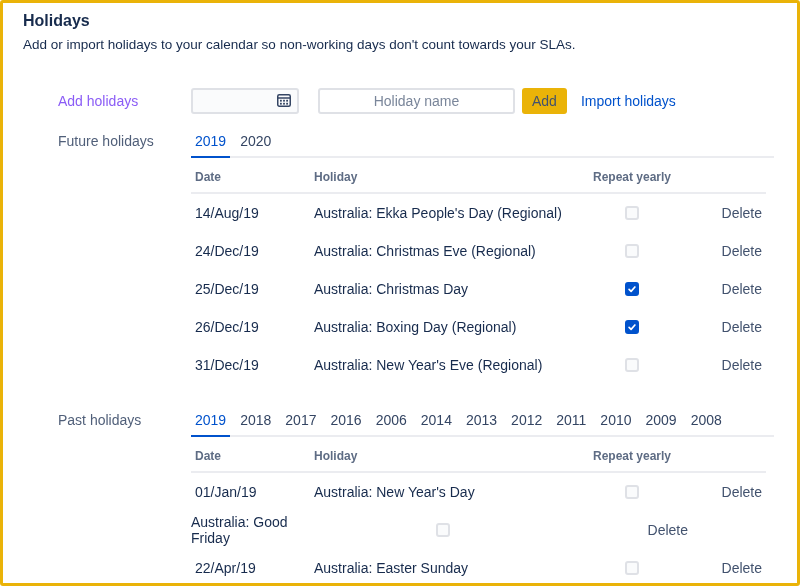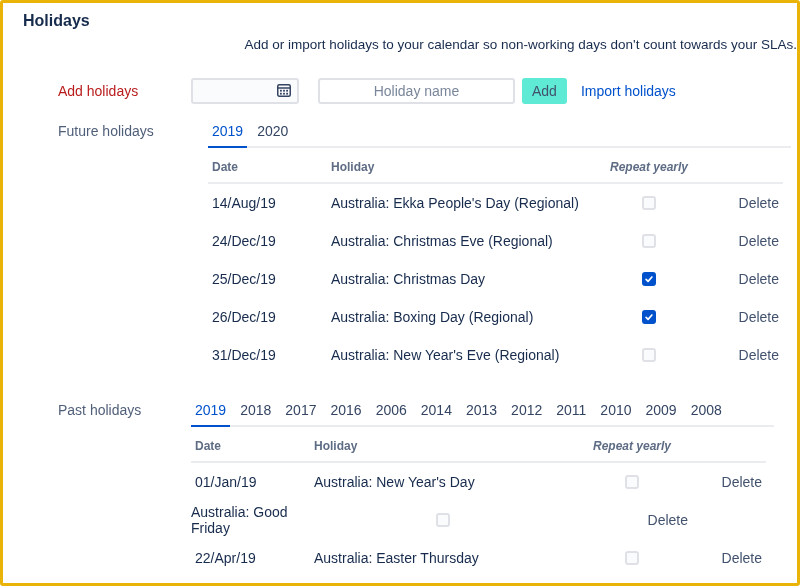--- a/index.html
+++ b/index.html
@@ -21,34 +21,33 @@
   .page-title {
     font-size: 16px;
     font-weight: 700;
     line-height: 19px;
     margin: 2px 0 6px 0;
     color: #172B4D;
   }
   .page-desc {
     font-size: 13.5px;
     line-height: 17px;
-    margin-bottom: 24px;
-    color: #172B4D;
-    text-align: right;
+    margin-bottom: 34px;
+    color: #172B4D;
   }
   
   .form-row {
     display: flex;
     align-items: center;
     margin: 8px 0 0 35px;
     height: 28px;
   }
   .row-label {
     width: 133px;
-    color: #b91c1c;
+    color: #8b5cf6;
     font-size: 14px;
     flex: none;
   }
   .date-field {
     width: 108px;
     height: 26px;
     background: #FAFBFC;
     border: 2px solid #DFE1E6;
     border-radius: 3px;
     display: flex;
@@ -69,41 +68,41 @@
     font-family: "Liberation Sans", sans-serif;
     color: #172B4D;
     outline: none;
     text-align: center;
   }
   .name-field::placeholder { color: #7A869A; }
   .add-btn {
     height: 26px;
     margin-left: 7px;
     padding: 0 10px;
-    background: #5eead4;
+    background: #eab308;
     border: none;
     border-radius: 3px;
     font-size: 14px;
     font-family: "Liberation Sans", sans-serif;
     color: #42526E;
     cursor: pointer;
   }
   .import-link {
     margin-left: 14px;
     color: #0052CC;
     text-decoration: none;
     cursor: pointer;
     font-size: 14px;
   }
   
   .section {
     display: flex;
     margin-left: 35px;
   }
-  .section.future { margin-top: 16px; gap: 17px; }
+  .section.future { margin-top: 16px; }
   .section.past { margin-top: 26px; }
   .section-label {
     width: 133px;
     flex: none;
     color: #505F79;
     font-size: 14px;
     padding-top: 2px;
   }
   .section-content { width: 583px; flex: none; }
   
@@ -139,21 +138,21 @@
   .thead .c-date, .trow .c-date { padding-left: 4px; }
   .thead .c-repeat { text-align: center; }
   .trow {
     display: grid;
     grid-template-columns: 123px 1fr 120px 74px;
     align-items: center;
     height: 38px;
     font-size: 14px;
     color: #172B4D;
   }
-  .c-repeat { display: flex; justify-content: center; align-items: center; font-style: italic; }
+  .c-repeat { display: flex; justify-content: center; align-items: center; }
   .c-delete { text-align: right; padding-right: 4px; }
   .delete-link {
     color: #42526E;
     cursor: pointer;
     text-decoration: none;
   }
   
   .checkbox {
     width: 14px;
     height: 14px;
@@ -303,21 +302,21 @@
             </div>
             <div class="trow">
               <div class="c-holiday">Australia: Good Friday</div>
               <div class="c-repeat">
                 <span class="checkbox"></span>
               </div>
               <div class="c-delete"><a class="delete-link">Delete</a></div>
             </div>
             <div class="trow">
               <div class="c-date">22/Apr/19</div>
-              <div class="c-holiday">Australia: Easter Thursday</div>
+              <div class="c-holiday">Australia: Easter Sunday</div>
               <div class="c-repeat">
                 <span class="checkbox"></span>
               </div>
               <div class="c-delete"><a class="delete-link">Delete</a></div>
             </div>
           </div>
       </div>
     </div>
   </div>
 

